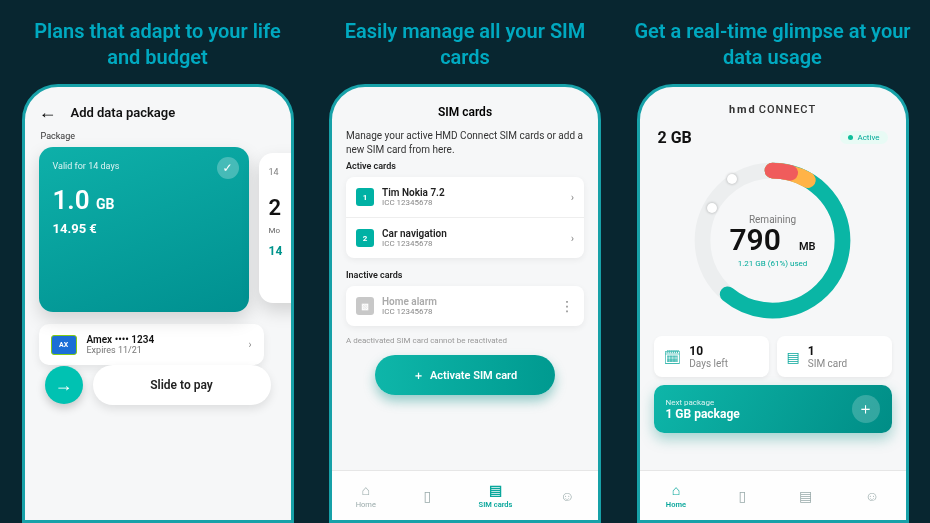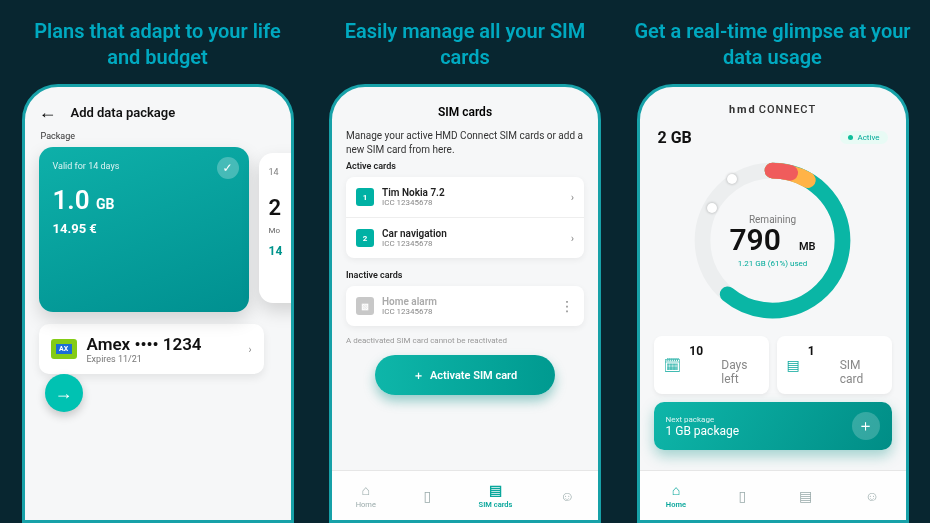--- a/index.html
+++ b/index.html
@@ -86,22 +86,22 @@
   .pkg-card.peek .desc{ color:#555; font-size:8px;}
   .pkg-card.peek .price{ color:#00948c; font-size:12px;}
   .pay-card {
     margin-top:12px;
     background:#fff; border-radius:10px;
     padding:10px 12px;
     display:flex; align-items:center; gap:10px;
     box-shadow: 0 4px 8px rgba(0,0,0,.08);
     width:225px;
   }
-  .cc-logo { width:26px; height:20px; background:#1b6ed6; border:5px solid #84cc16; border-radius:3px; display:flex; align-items:center;justify-content:center; color:#fff; font-size:7px; font-weight:700;}
-  .pay-card .nm { font-size:17px; font-weight:600; color:#111;text-align:right;}
+  .cc-logo { width:26px; height:20px; background:#1b6ed6; border:1px solid #84cc16; border-radius:3px; display:flex; align-items:center;justify-content:center; color:#fff; font-size:7px; font-weight:700;}
+  .pay-card .nm { font-size:10px; font-weight:600; color:#111;text-align:right;}
   .pay-card .exp { font-size:9px; color:#777;}
   .pay-card .chev { margin-left:auto; color:#888; font-size:10px;}
   .disclaimer { font-size:7.5px; color:#888; text-align:center; padding:8px 18px 8px; line-height:1.4;}
   .slide-row { display:flex; align-items:center; gap:10px; padding: 0 6px;}
   .arrow-btn {
     width:38px;height:38px;border-radius:50%;
     background:#00c2b2; color:#fff; display:flex;align-items:center;justify-content:center;
     font-size:18px;
     box-shadow: 0 4px 10px rgba(0,0,0,.2);
   }
@@ -154,29 +154,29 @@
   .donut .center { position:absolute; inset:0; display:flex; flex-direction:column; align-items:center; justify-content:center;}
   .donut .rem { font-size:10px; color:#777; margin-bottom:0;}
   .donut .val { font-size:30px; font-weight:600; color:#111; line-height:1;}
   .donut .val .u{ font-size:11px; font-weight:600; margin-left:2px;padding-left:16px;}
   .donut .used{ font-size:8px; color:#0a9; margin-top:4px;}
   .knob{ position:absolute; width:10px;height:10px; background:#fff; border-radius:50%; box-shadow:0 0 3px rgba(0,0,0,.3);}
   .info-row { display:flex; gap:8px; margin:8px 0;}
   .info-card { flex:1; background:#fff; border-radius:8px; padding:8px 10px; display:flex; align-items:center; gap:8px; box-shadow:0 2px 4px rgba(0,0,0,.06);}
   .info-card .ic{ color:#0aa79c; font-size:14px;}
   .info-card .v{ font-size:12px; font-weight:700; color:#111;}
-  .info-card .l{ font-size:12px; color:#888;margin-left:32px;}
+  .info-card .l{ font-size:10px; color:#888;}
   .next-pkg {
     background: linear-gradient(120deg,#0eb6a9,#008d86);
     border-radius:10px; color:#fff; padding:10px 12px;
     display:flex; align-items:center; justify-content:space-between;
     box-shadow:0 6px 14px rgba(0,140,130,.35);
   }
   .next-pkg .ttl{font-size:8px; opacity:.85;}
-  .next-pkg .sz{font-size:12px;font-weight:400;}
+  .next-pkg .sz{font-size:12px;font-weight:700;}
   .plus-btn{ width:28px;height:28px;border-radius:50%;background:rgba(255,255,255,.2);display:flex;align-items:center;justify-content:center;font-size:16px;}
 </style>
 </head>
 <body>
 
 <div class="col">
   <div class="headline">Plans that adapt to your life and budget</div>
   <div class="phone">
     <div class="s1-header">
       <div class="back">←</div>
@@ -202,20 +202,21 @@
     <div class="pay-card">
       <div class="cc-logo">AX</div>
       <div>
         <div class="nm">Amex •••• 1234</div>
         <div class="exp">Expires 11/21</div>
       </div>
       <div class="chev">›</div>
     </div>
     <div class="slide-row">
       <div class="arrow-btn">→</div>
+      <div class="slide-pill">Slide to pay</div>
     </div>
   </div>
 </div>
 
 <div class="col">
   <div class="headline">Easily manage all your SIM cards</div>
   <div class="phone s2" style="padding-bottom:50px;">
     <div class="title2">SIM cards</div>
     <div class="intro">Manage your active HMD Connect SIM cards or add a new SIM card from here.</div>
     <div class="section">Active cards</div>

